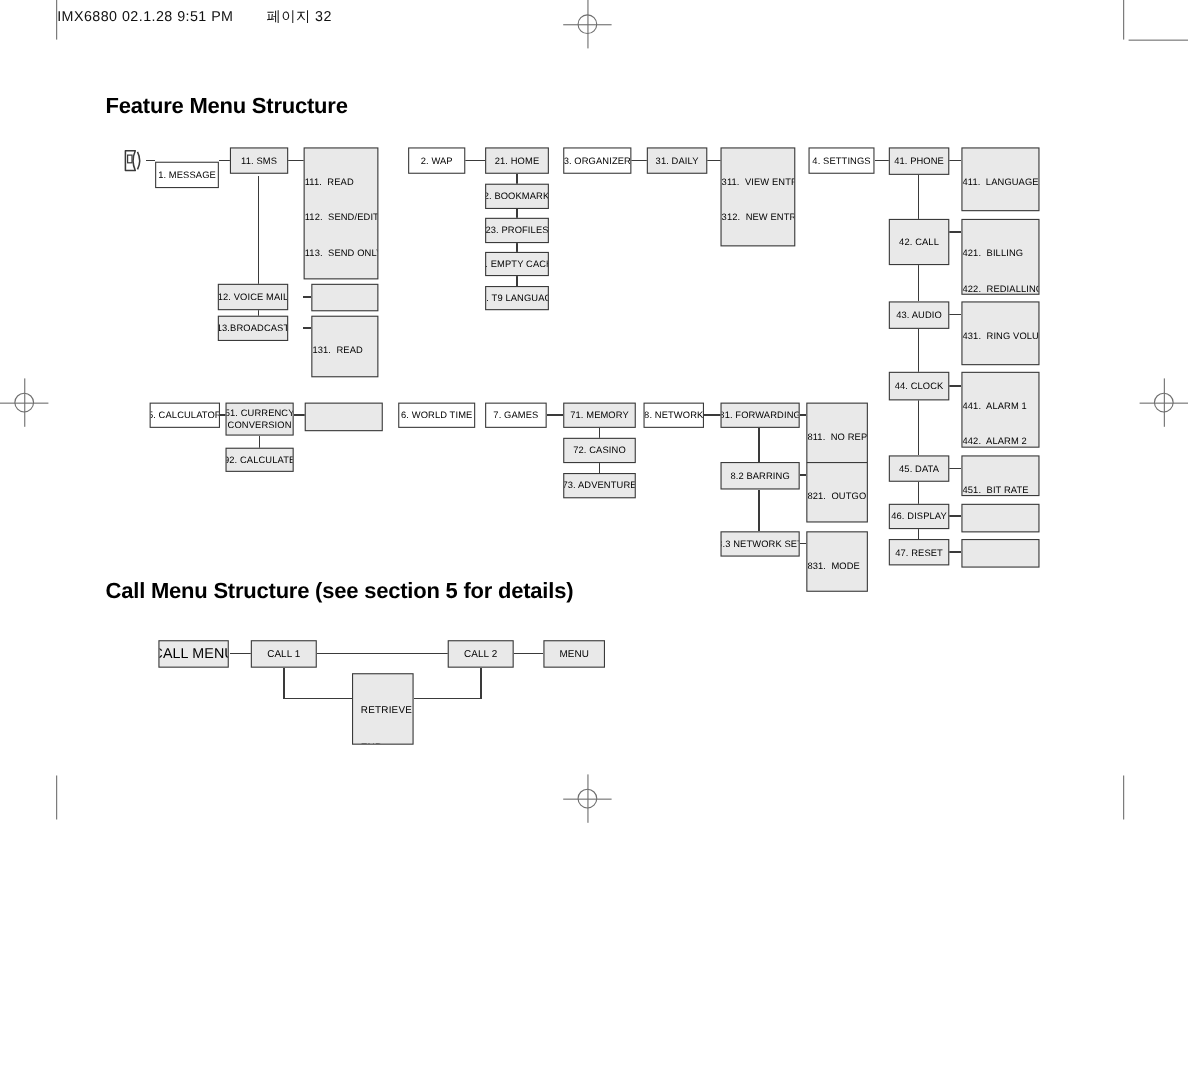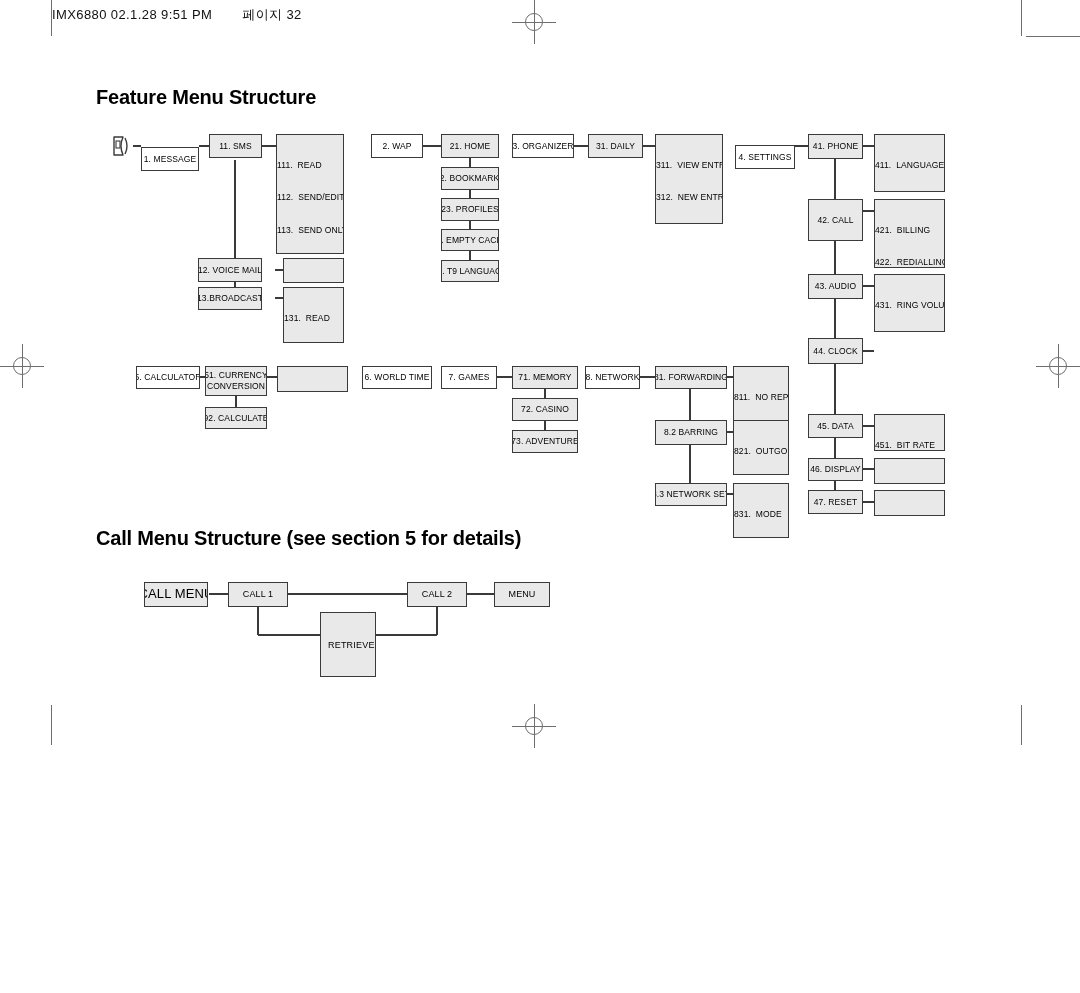--- a/index.html
+++ b/index.html
@@ -228,21 +228,21 @@
     <span class="li">311.  VIEW ENTRIES</span>
     <span class="li">312.  NEW ENTRY</span>
     
     
     
     
     
     
   </div>
 
-  <div class="node root" style="left:735px;top:145px;width:60px;height:24px;"><span>4. SETTINGS</span></div>
+  <div class="node root" style="left:735px;top:134px;width:60px;height:24px;"><span>4. SETTINGS</span></div>
 
   <div class="node" style="left:808px;top:134px;width:55px;height:25px;"><span>41. PHONE</span></div>
   <div class="node list" style="left:874px;top:134px;width:71px;height:58px;">
     <span class="li">411.  LANGUAGE</span>
     
     
     
     
   </div>
 
@@ -259,20 +259,28 @@
   <div class="node" style="left:808px;top:274px;width:55px;height:25px;"><span>43. AUDIO</span></div>
   <div class="node list" style="left:874px;top:274px;width:71px;height:58px;">
     <span class="li">431.  RING VOLUME</span>
     
     
     
     
   </div>
 
   <div class="node" style="left:808px;top:338px;width:55px;height:26px;"><span>44. CLOCK</span></div>
+  <div class="node list" style="left:874px;top:338px;width:71px;height:69px;">
+    <span class="li">441.  ALARM 1</span>
+    <span class="li">442.  ALARM 2</span>
+    
+    
+    
+    
+  </div>
 
   <div class="node" style="left:808px;top:414px;width:55px;height:24px;"><span>45. DATA</span></div>
   <div class="node list" style="left:874px;top:414px;width:71px;height:37px;">
     <span class="li">451.  BIT RATE</span>
     
     
   </div>
 
   <div class="node" style="left:808px;top:458px;width:55px;height:23px;"><span>46. DISPLAY</span></div>
   <div class="node list" style="left:874px;top:458px;width:71px;height:26px;">

